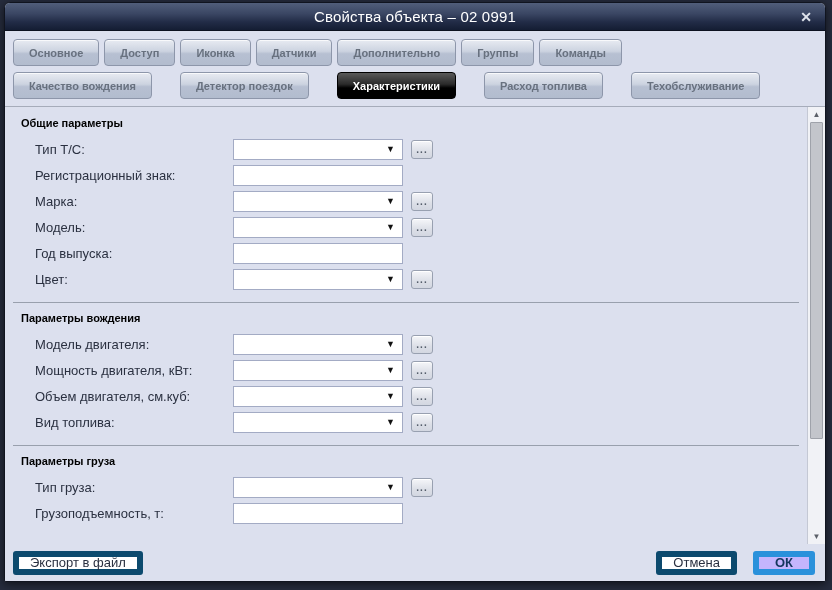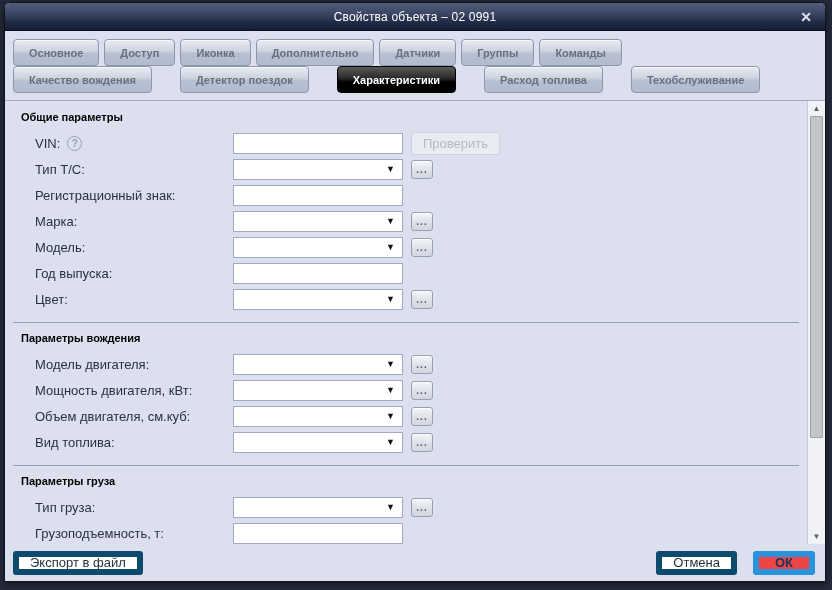--- a/index.html
+++ b/index.html
@@ -19,32 +19,32 @@
     box-shadow:0 2px 10px rgba(0,0,0,.6);
   }
   
   .titlebar {
     height:28px; flex:0 0 28px;
     background:linear-gradient(#515e7a 0%, #3a4663 40%, #222c47 70%, #141d33 100%);
     display:flex; align-items:center; justify-content:center;
     position:relative;
     border-bottom:1px solid #0d1220;
   }
-  .titlebar .title { color:#ffffff; font-size:12px; letter-spacing:.2px; }
+  .titlebar .title { color:#ffffff; font-size:15px; letter-spacing:.2px; }
   .close-btn {
     position:absolute; right:10px; top:5px;
     width:18px; height:18px;
     color:#dfe3ec; font-size:14px; font-weight:bold;
     display:flex; align-items:center; justify-content:center;
     cursor:pointer;
   }
   
   .tabs-area { padding:8px 6px 7px 8px; background:#dce0ee; }
   .tab-row { display:flex; gap:5px; }
-  .tab-row + .tab-row { margin-top:0;gap:28px; }
+  .tab-row + .tab-row { margin-top:6px;gap:28px; }
   .tab {
     height:27px; padding:0 15px;
     display:flex; align-items:center; justify-content:center;
     border:1px solid #8d96aa; border-radius:4px;
     background:linear-gradient(#e8ebf2 0%, #ccd3e0 45%, #b7c0d2 55%, #b2bcce 100%);
     color:#68717f; font-size:11px; font-weight:bold;
     box-shadow:inset 0 1px 0 rgba(255,255,255,.7);
     cursor:pointer; white-space:nowrap;
   }
   .tab.active {
@@ -133,69 +133,59 @@
     background:#ffffff;
     border:6px solid #0c4a6e; border-radius:3px;
     font-size:13px; color:#2a3040;
     display:flex; align-items:center; justify-content:center;
     cursor:pointer;
   }
   .footer .spacer { flex:1 1 auto; }
   .btn.cancel { margin-right:16px; }
   .btn.ok {
     width:62px;
-    background:#ef4444;
+    background:#c4b5fd;
     border-color:#2a91db;
     color:#14365e; font-weight:bold;
   }
 </style>
 </head>
 <body>
 
 <div class="frame">
 
   <div class="titlebar">
     <span class="title">Свойства объекта – 02 0991</span>
     <span class="close-btn">✕</span>
   </div>
 
   <div class="tabs-area">
     <div class="tab-row">
       <div class="tab">Основное</div>
       <div class="tab">Доступ</div>
       <div class="tab">Иконка</div>
+      <div class="tab">Датчики</div>
       <div class="tab">Дополнительно</div>
-      <div class="tab">Датчики</div>
       <div class="tab">Группы</div>
       <div class="tab">Команды</div>
     </div>
     <div class="tab-row">
       <div class="tab">Качество вождения</div>
       <div class="tab">Детектор поездок</div>
       <div class="tab active">Характеристики</div>
       <div class="tab">Расход топлива</div>
       <div class="tab">Техобслуживание</div>
     </div>
   </div>
 
   <div class="content">
     <div class="form-col">
 
       <div class="section-title">Общие параметры</div>
 
-      <div class="row">
-        <span class="lbl">
-          <span>VIN:</span>
-          <span class="help-icon">?</span>
-        </span>
-        <span class="fieldzone">
-          <input class="txt" type="text" value="" style="">
-          <span class="check-btn">Проверить</span>
-        </span>
-      </div>
 
       <div class="row">
         <span class="lbl">Тип Т/С:</span>
         <span class="fieldzone">
           <span class="combo">
               <span class="arrow">▼</span>
             </span>
           <span class="dots-btn">...</span>
         </span>
       </div>

